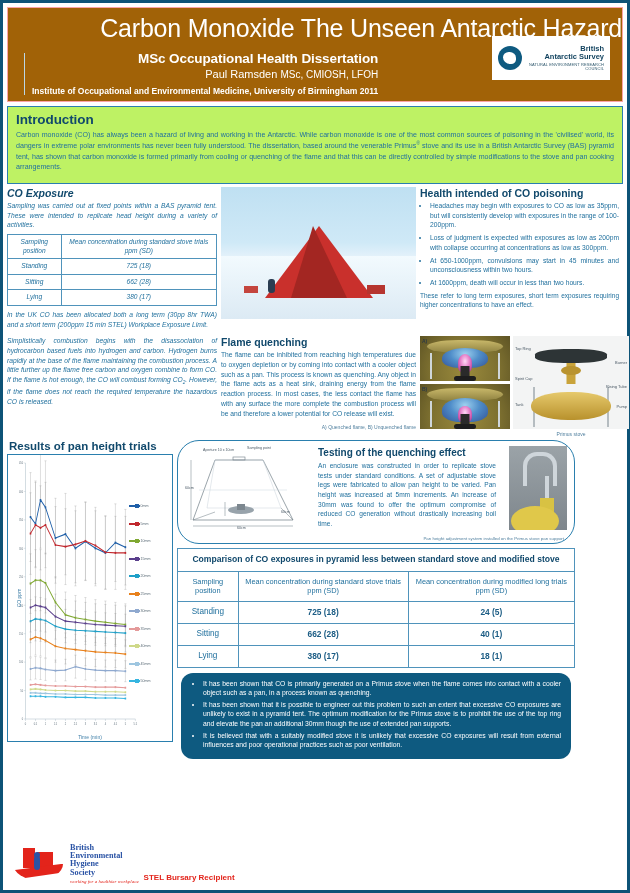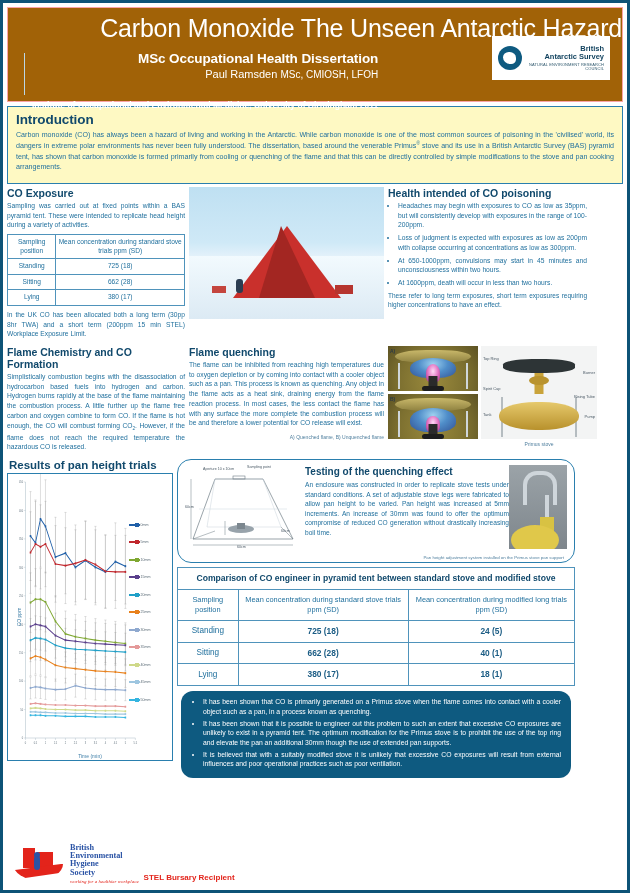--- a/index.html
+++ b/index.html
@@ -36,60 +36,60 @@
   }
   .header-rule{
     position:absolute;left:16px;top:45px;width:1px;height:42px;background:#bcd6e4;
   }
   .header-sub{
     position:absolute;left:24px;top:43px;color:#ffffff;
   }
   .sub1{font-size:13.5px;font-weight:bold;letter-spacing:-0.1px;}
   .sub2{font-size:11px;font-weight:400;margin-top:2px;}
   .sub2 .small{font-size:10px;}
-  .sub3{font-size:8.5px;font-weight:bold;margin-top:20px;}
+  .sub3{font-size:8.5px;font-weight:bold;margin-top:6px;}
   .bas-logo{
     position:absolute;right:12px;top:28px;width:118px;height:44px;background:#ffffff;
     display:flex;align-items:center;gap:5px;padding:0 6px;box-sizing:border-box;
   }
   .bas-mark{
     width:24px;height:24px;border-radius:50%;background:#0e5a80;position:relative;flex:none;
   }
   .bas-mark:after{
     content:"";position:absolute;left:5px;top:6px;width:13px;height:12px;background:#ffffff;
     border-radius:48% 52% 40% 60%;
   }
   .bas-text{line-height:1.05;}
   .bas-t1{font-size:7.5px;font-weight:bold;color:#0d3f5c;}
   .bas-t2{font-size:4px;color:#30596e;margin-top:2px;letter-spacing:.1px;}
   
   .panel{
     border:1.6px solid #2a7fae;
     box-sizing:border-box;
-    background:#fef9c3;
+    background:#bef264;
   }
   .intro{
     margin:3px 4px 0 4px;
     padding:5px 8px 6px 8px;
   }
   h2.sec{
     margin:0 0 3px 0;font-size:13.5px;font-weight:bold;color:#11496c;letter-spacing:-0.1px;
   }
   h3.sec{
     margin:0 0 2px 0;font-size:10.5px;font-weight:bold;color:#11496c;
   }
   p.body, li.body{
     margin:0 0 4px 0;font-size:6.7px;line-height:1.45;text-align:justify;color:#22719e;
   }
   .intro p.body{font-size:7.1px;line-height:1.5;}
   sup{font-size:0.65em;vertical-align:super;}
   sub{font-size:0.7em;}
   
   .row{display:flex;margin:3px 4px 0 4px;gap:4px;}
-  .col-l{width:178px;flex:none;}
+  .col-l{width:210px;flex:none;font-style:italic;}
   .col-m{width:195px;flex:none;}
   .col-r{width:199px;flex:none;}
   
   table.dt{
     border-collapse:collapse;width:100%;margin:3px 0 4px 0;
   }
   table.dt th, table.dt td{
     border:1px solid #4f93bb;
     font-size:6.6px;font-weight:normal;color:#22719e;
     padding:3px 2px;text-align:center;line-height:1.3;
@@ -164,22 +164,22 @@
   }
   .legend{
     position:absolute;right:3px;top:42px;width:40px;
   }
   .leg-row{display:flex;align-items:center;gap:2px;height:17.5px;}
   .leg-line{width:11px;height:2px;flex:none;}
   .leg-dot{width:4px;height:4px;margin-left:-7.5px;flex:none;}
   .leg-txt{font-size:3.6px;color:#5b6b76;white-space:nowrap;}
   
   .qpanel{
-    border:1.6px solid #2a7fae;border-radius:14px;box-sizing:border-box;
-    padding:5px 7px;display:flex;gap:0;position:relative;height:104px;
+    border:1.6px solid #2a7fae;border-radius:22px;box-sizing:border-box;
+    padding:5px 7px;display:flex;gap:13px;position:relative;height:104px;
   }
   .diagram{width:120px;height:86px;position:relative;flex:none;}
   .qtext{flex:1;}
   .qtext h3{margin:1px 0 3px 0;font-size:10px;font-weight:bold;color:#11496c;}
   .qtext p{font-size:6.6px;line-height:1.45;text-align:justify;color:#22719e;margin:0;}
   .qphoto{
     width:58px;height:84px;flex:none;position:relative;overflow:hidden;
     background:linear-gradient(#9ba3a8,#7e868c);
   }
   .hook{
@@ -304,21 +304,20 @@
         <li>At 650-1000ppm, convulsions may start in 45 minutes and unconsciousness within two hours.</li>
         <li>At 1600ppm, death will occur in less than two hours.</li>
       </ul>
       <p class="note">These refer to long term exposures, short term exposures requiring higher concentrations to have an effect.</p>
     </div>
   </div>
 
   <div class="row">
 
     <div class="col-l">
-      <h3 class="sec">Flame Chemistry and CO Formation</h3>
       <p class="body"><span>Simplistically combustion begins with the disassociation of hydrocarbon based fuels into hydrogen and carbon. Hydrogen burns rapidly at the base of the flame maintaining the combustion process. A little further up the flame free carbon and oxygen combine to form CO. If the flame is hot enough, the CO will combust forming CO</span><sub>2</sub><span>. However, if the flame does not reach the required temperature the hazardous CO is released.</span></p>
     </div>
 
     <div class="col-m">
       <h3 class="sec">Flame quenching</h3>
       <p class="body">The flame can be inhibited from reaching high temperatures due to oxygen depletion or by coming into contact with a cooler object such as a pan. This process is known as quenching. Any object in the flame acts as a heat sink, draining energy from the flame reaction process. In most cases, the less contact the flame has with any surface the more complete the combustion process will be and therefore a lower potential for CO release will exist.</p>
       <p class="cap" style="margin-top:6px;text-align:right;">A) Quenched flame, B) Unquenched flame</p>
     </div>
 
     <div class="col-r" style="display:flex;gap:3px;">
@@ -905,21 +904,21 @@
           <div class="hook-stem"></div>
           <div class="hook-clamp"></div>
           <div class="hook-blob"></div>
         </div>
         <div class="qcap">Pan height adjustment system installed on the Primus stove pan support</div>
       </div>
 
       <table class="ct">
         <tbody>
             <tr>
-          <td class="ct-head" colspan="3">Comparison of CO engineer in pyramid tent between standard stove and modified stove</td>
+          <td class="ct-head" colspan="3">Comparison of CO exposures in pyramid less between standard stove and modified stove</td>
         </tr>
         <tr>
           <th>Sampling position</th>
           <th>Mean concentration during standard stove trials ppm (SD)</th>
           <th>Mean concentration during modified long trials ppm (SD)</th>
         </tr>
         <tr>
           <td class="pos">Standing</td>
           <td class="val">725 (18)</td>
           <td class="val">24 (5)</td>

